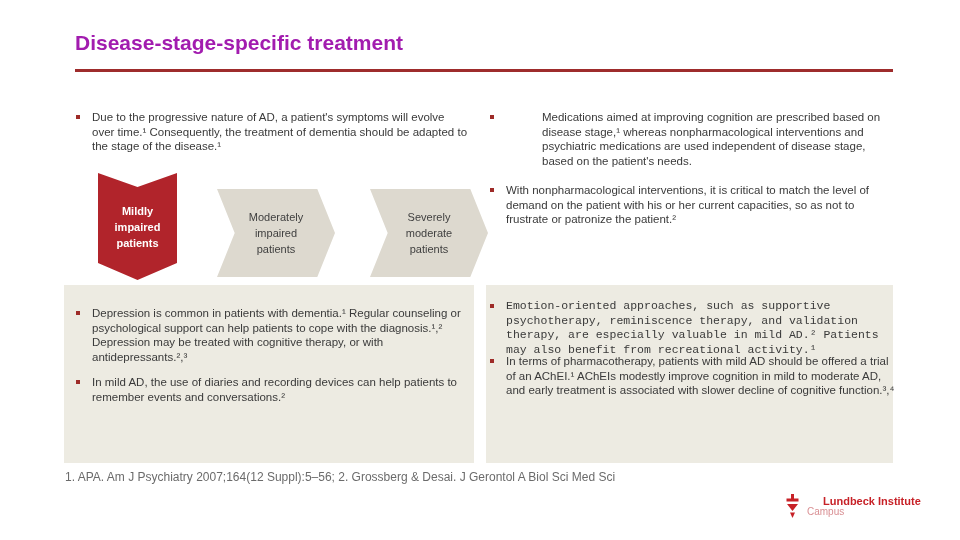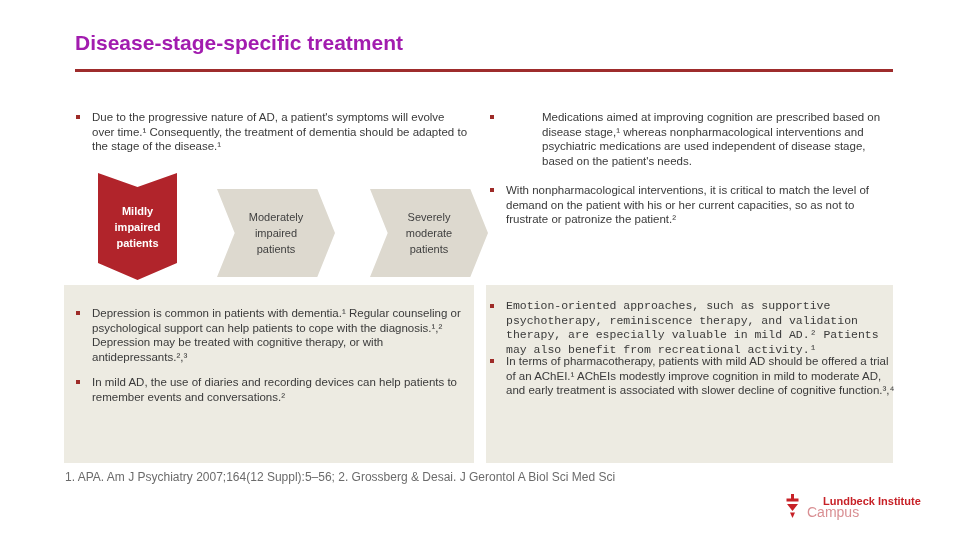--- a/index.html
+++ b/index.html
@@ -65,21 +65,21 @@
   
   .refs{
     left:65px;top:470px;width:640px;
     color:#6b6b6b;font-size:12px;line-height:15.6px;
   }
   
   .logo{left:784px;top:494px;display:flex;align-items:flex-start;}
   .logo svg{display:block;}
   .logo-text{margin-left:6px;margin-top:2px;}
   .logo-line1{color:#c72127;font-weight:bold;font-size:11px;line-height:11px;padding-left:16px;}
-  .logo-line2{color:#d98f93;font-size:14px;line-height:10px;}
+  .logo-line2{color:#d98f93;font-size:10px;line-height:10px;}
 </style>
 </head>
 <body>
 
 <div class="abs slide-title">Disease-stage-specific treatment</div>
 <div class="abs title-rule"></div>
 
 <div class="abs panel panel-left"></div>
 <div class="abs panel panel-right"></div>
 

